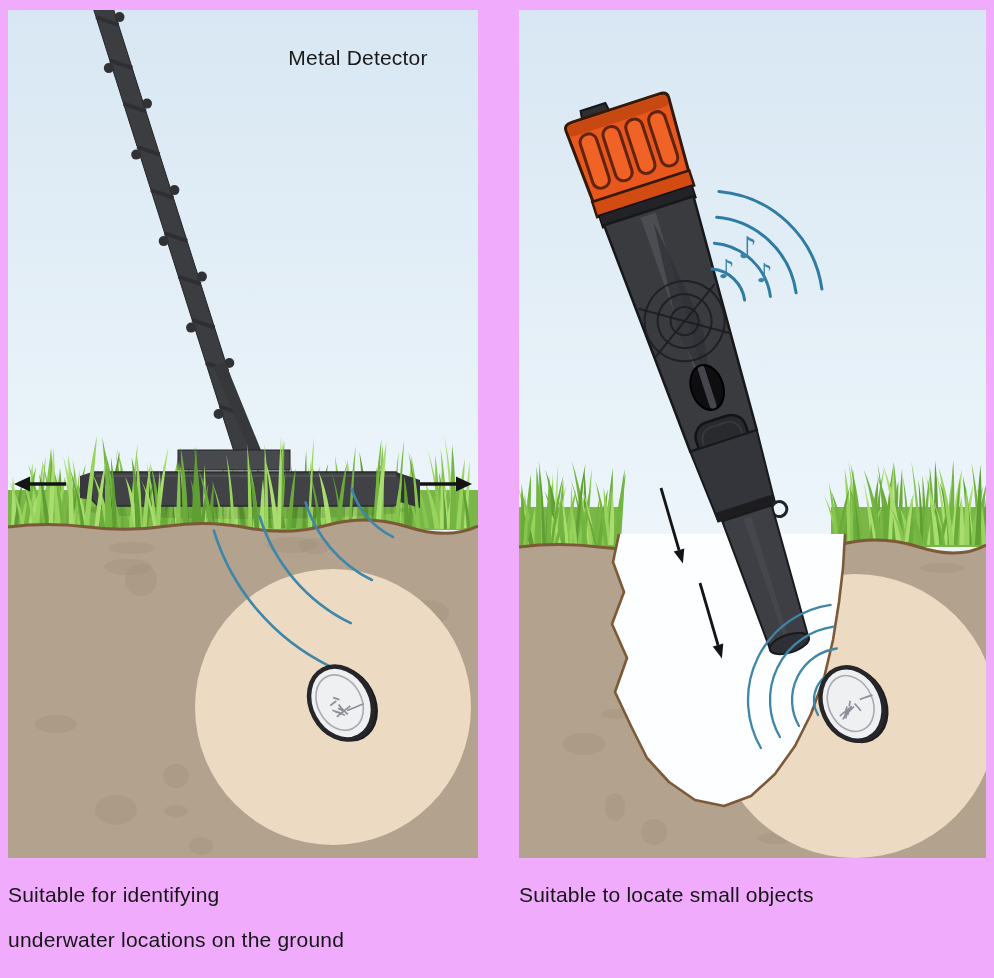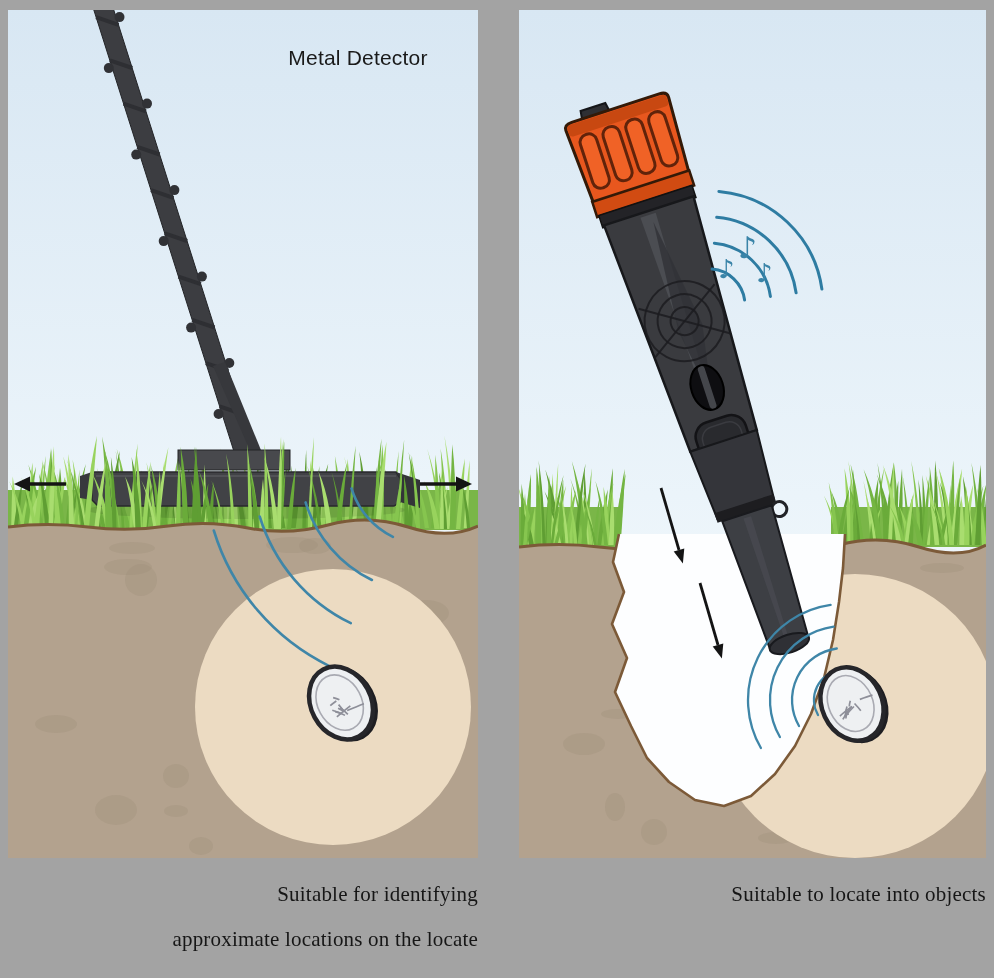--- a/index.html
+++ b/index.html
@@ -1,23 +1,23 @@
 <!DOCTYPE html>
 <html><head>
 <meta charset="utf-8">
 <style>
   html,body{margin:0;padding:0;background:#ffffff;}
-  .page{position:relative;width:994px;height:978px;background:#a3a3a3;overflow:hidden;
+  .page{position:relative;width:994px;height:978px;background:#f0abfc;overflow:hidden;
         font-family:"Liberation Sans",sans-serif;}
   .panel{position:absolute;top:10px;height:848px;}
   .panel svg{display:block;}
   .panel-title{position:absolute;top:36px;font-size:21px;color:#1a1a1a;letter-spacing:.2px;
         text-align:center;white-space:nowrap;}
-  .caption{position:absolute;top:872px;text-align:right;font-size:21px;color:#161616;
-        line-height:45px;letter-spacing:.2px;font-family:Liberation Serif, serif;}
+  .caption{position:absolute;top:872px;text-align:left;font-size:21px;color:#161616;
+        line-height:45px;letter-spacing:.2px;}
 </style>
 </head>
 <body>
 
 <div class="page">
 
   <div class="panel" style="left:8px;width:470px;">
     <svg id="svgL" width="470" height="848" viewBox="0 0 470 848">
         <defs>
           <linearGradient id="skyL" x1="0" y1="0" x2="0" y2="1">
@@ -584,20 +584,20 @@
           <path d="M9.1,-0.9 q8.3,0.7 13.2,1.5" fill="none" stroke="#8e8f99" stroke-width="1.7"></path>
           <path d="M-8.0,5.2 q-2.3,2.7 -3.7,5.4" fill="none" stroke="#8e8f99" stroke-width="1.7"></path>
           <path d="M0.7,3.1 q-7.5,2.7 -12.1,5.4" fill="none" stroke="#8e8f99" stroke-width="1.7"></path>
           <path d="M2.5,0.6 q1.6,4.6 2.6,9.3" fill="none" stroke="#8e8f99" stroke-width="1.7"></path>
         </g>
       </svg>
   </div>
 
   <div class="caption" style="left:8px;width:470px;">
     <div>Suitable for identifying</div>
-    <div>approximate locations on the locate</div>
+    <div>underwater locations on the ground</div>
   </div>
 
   <div class="caption" style="left:519px;width:467px;">
-    <div>Suitable to locate into objects</div>
+    <div>Suitable to locate small objects</div>
   </div>
 
 </div>
 
 </body></html>

